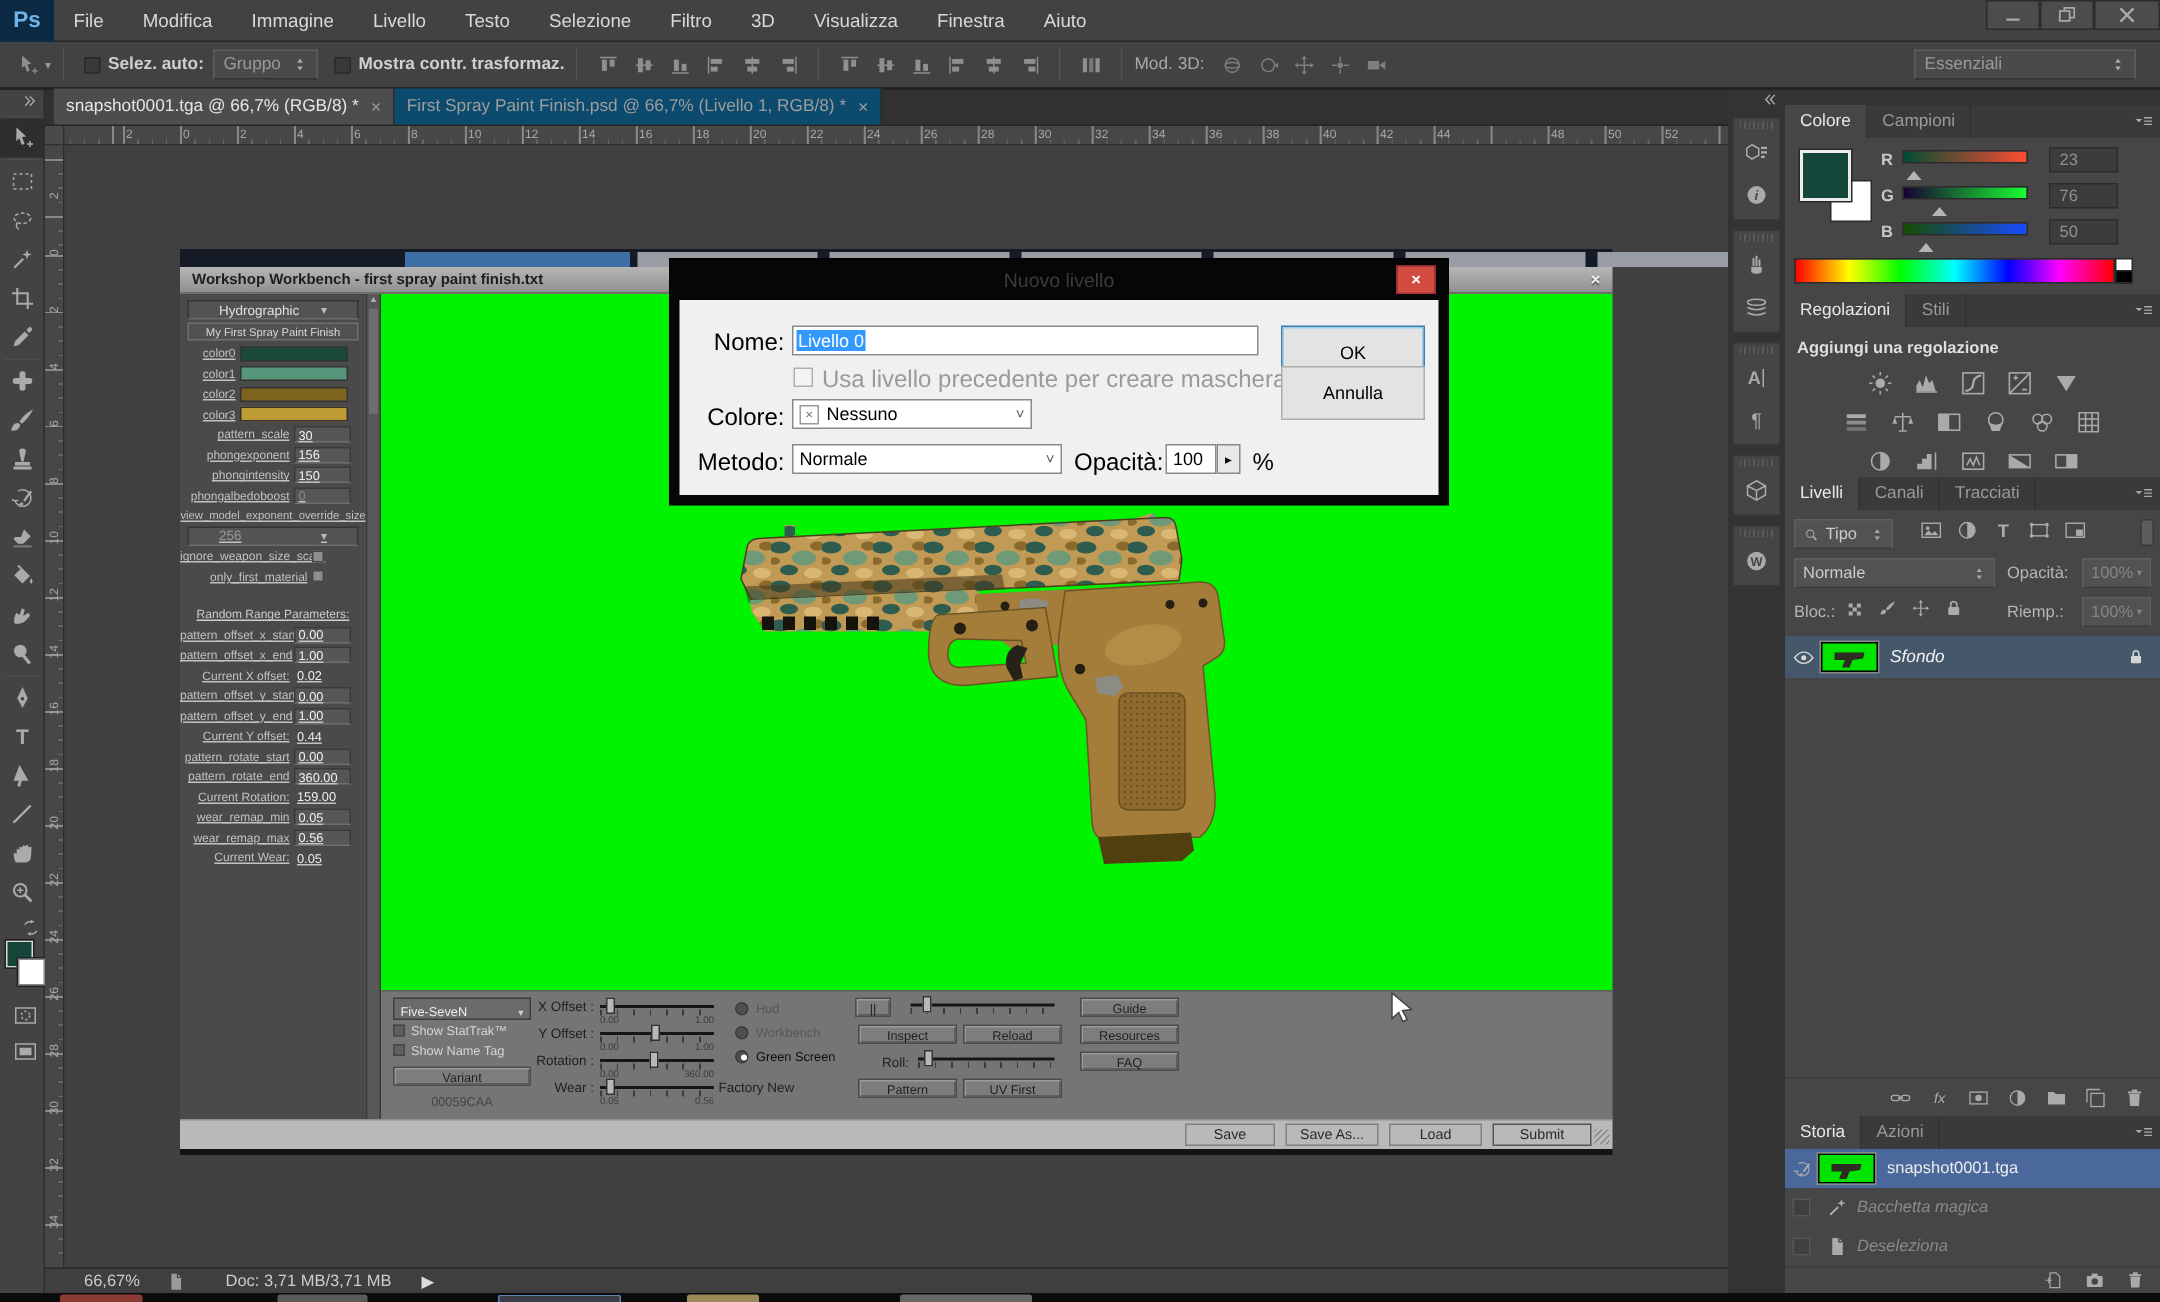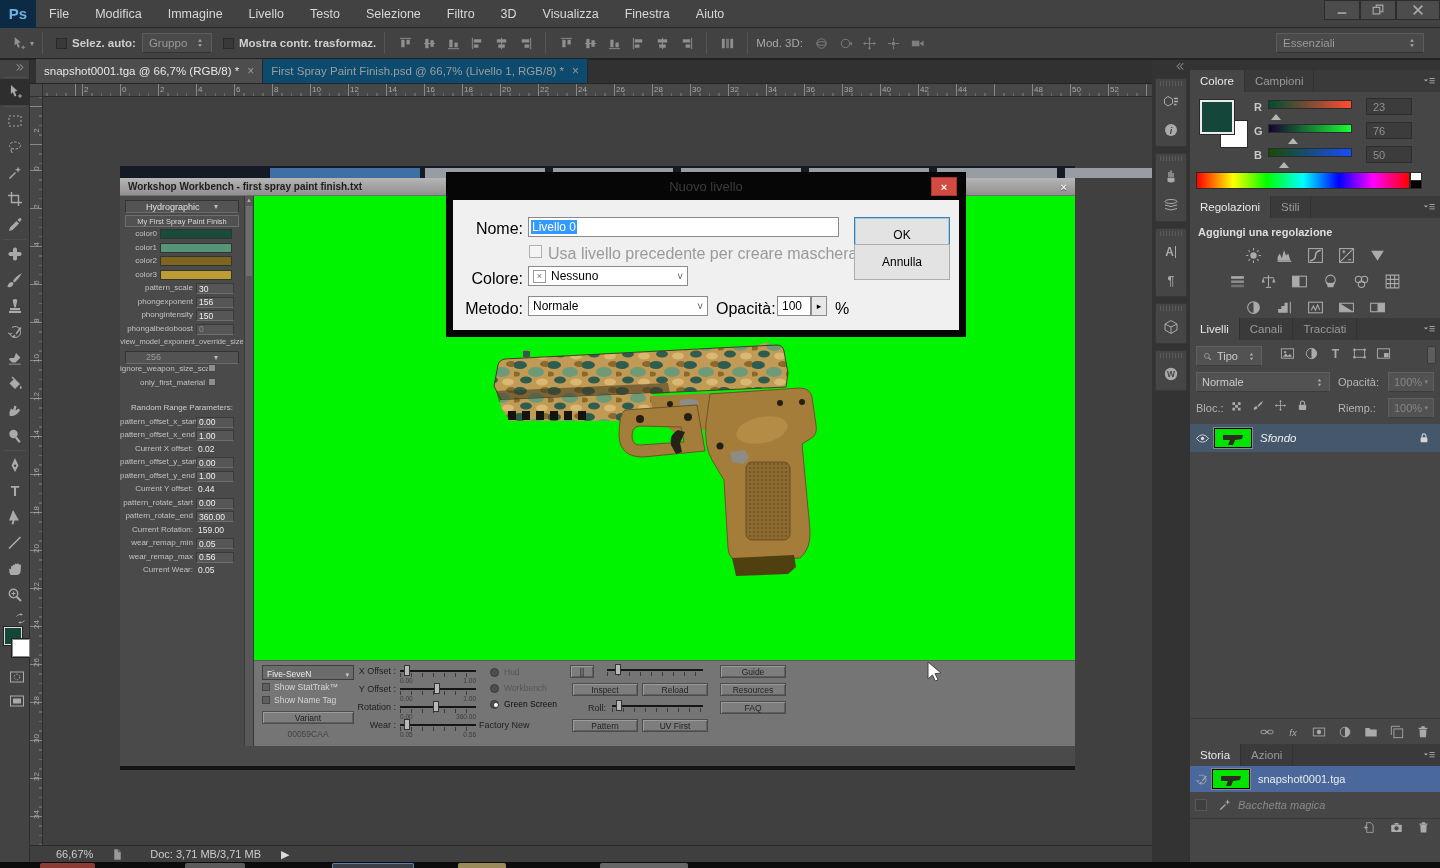--- a/index.html
+++ b/index.html
@@ -43,21 +43,21 @@
   #gametabs{left:0;top:0;width:955px;height:12px;background:#141b26;}
   .gametab{position:absolute;top:2px;height:10px;background:#989da4;}
   .gametab.blue{background:#3e70a6;}
   #wbtitle{left:0;top:12px;width:955px;height:18px;background:linear-gradient(#b6b6b6,#8f8f8f);display:flex;align-items:center;padding:0 8px;border-bottom:1px solid #6f6f6f;}
   #wbtitle .t{font-size:10px;font-weight:bold;color:#1e1e1e;}
   #wbtitle .x{margin-left:auto;color:#efefef;font-weight:bold;font-size:11px;text-shadow:0 1px 1px #555;}
   #wbpanel{left:0;top:30px;width:125px;height:550px;background:#4a4a4a;border-right:1px solid #3a3a3a;padding-top:4px;}
   .wb-dd{margin:0 5px 2px 5px;height:13px;background:#535353;border:1px solid #343434;border-bottom-color:#6b6b6b;color:#e0e0e0;font-size:9px;display:flex;align-items:center;padding:0 20px;}
   .wb-dd .car{margin-left:auto;color:#bbb;font-size:8px;}
   .wb-btn{margin:2px 5px;height:12px;border:1px solid #6e6e6e;background:#515151;color:#d8d8d8;font-size:7.5px;display:flex;align-items:center;justify-content:center;}
-  .wbrow{height:13.5px;display:flex;align-items:flex-start;font-size:8px;color:#c2c2c2;}
+  .wbrow{height:13.5px;display:flex;align-items:center;font-size:8px;color:#c2c2c2;text-decoration:underline;}
   .wbrow .lab{width:76px;text-align:right;padding-right:3px;white-space:nowrap;overflow:visible;}
   .wbrow .inp{width:38px;height:11px;background:#565656;border:1px solid #3a3a3a;border-bottom-color:#6e6e6e;color:#f2f2f2;font-size:8.5px;padding:0 2px;display:flex;align-items:center;}
   .wbrow .inp.dis{color:#8a8a8a;}
   .wbrow .val{color:#ededed;font-size:8.5px;padding-left:2px;}
   .wbrow.hdr{justify-content:center;color:#cdcdcd;}
   .wbrow .cb{width:8px;height:8px;background:#8e8e8e;border:1px solid #444;}
   #wbscroll{left:125px;top:30px;width:9px;height:550px;background:#585858;border-right:1px solid #3a3a3a;}
   #greenscr{left:134px;top:30px;width:821px;height:464px;background:#00f400;}
   #wbctrl{left:134px;top:494px;width:821px;height:86px;background:#757575;border-top:1px solid #5c5c5c;font-size:9px;color:#262626;}
   .ct-dd{position:absolute;height:15px;background:#6b6b6b;border:1px solid #3f3f3f;color:#ededed;font-size:8.5px;display:flex;align-items:flex-end;padding:0 4px;}
@@ -851,20 +851,29 @@
           <div class="handle" style="left:4%;"></div>
         </div>
         <div class="ct-btn" style="left:318px;top:58px;width:66px;">Pattern</div>
         <div class="ct-btn" style="left:388px;top:58px;width:66px;">UV First</div>
         <div id="wb-helpbtns">
             <div class="ct-btn" style="left: 466px; top: 4px; width: 66px;">Guide</div>
             <div class="ct-btn" style="left: 466px; top: 22px; width: 66px;">Resources</div>
             <div class="ct-btn" style="left: 466px; top: 40px; width: 66px;">FAQ</div>
           </div>
       </div>
+      <div class="abs" id="wbsave">
+        <div id="wb-savebtns">
+            <div class="sv-btn" style="left: 670px; width: 60px;">Save</div>
+            <div class="sv-btn" style="left: 737px; width: 62px;">Save As...</div>
+            <div class="sv-btn" style="left: 806px; width: 62px;">Load</div>
+            <div class="sv-btn" style="left: 875px; width: 66px; border-color: rgb(85, 85, 85);">Submit</div>
+          </div>
+        <div style="position:absolute;right:2px;top:6px;width:10px;height:10px;background:repeating-linear-gradient(135deg,#8a8a8a 0 1px,transparent 1px 3px);"></div>
+      </div>
       <div class="abs" id="wbdark"></div>
     </div>
   </div>
 
   <div class="abs" id="dialog">
     <div id="dlg-title">Nuovo livello</div>
     <div id="dlg-close">×</div>
     <div id="dlg-body">
       <span class="dlg-label" style="left:18px;top:20px;width:52px;">Nome:</span>
       <div id="dlg-name">
@@ -1426,20 +1435,32 @@
               <div style="width: 12px; height: 12px; border: 1px solid rgb(87, 87, 87); background: rgb(63, 63, 63); margin: 0px 5px;"></div>
               <span class="smallicon" style="width: 26px; color: rgb(120, 120, 120);">
                 <span class="smallicon">
                   <svg viewBox="0 0 16 16" width="14" height="14">
                     <path d="M2.5 13.5L8.5 7.5" stroke="currentColor" stroke-width="1.5"></path>
                     <path fill="currentColor" d="M11 1.5l.8 2.4 2.4.8-2.4.8-.8 2.4-.8-2.4-2.4-.8 2.4-.8z"></path>
                   </svg>
                 </span>
               </span>
               <span>Bacchetta magica</span>
+            </div>
+            <div class="hist-item dis">
+              <div style="width: 12px; height: 12px; border: 1px solid rgb(87, 87, 87); background: rgb(63, 63, 63); margin: 0px 5px;"></div>
+              <span class="smallicon" style="width: 26px; color: rgb(120, 120, 120);">
+                <span class="smallicon">
+                  <svg viewBox="0 0 16 16" width="14" height="14">
+                    <path fill="currentColor" d="M4 1.5h5l3 3v10H4z"></path>
+                    <path d="M9 1.5v3h3" fill="none" stroke="#3f3f3f"></path>
+                  </svg>
+                </span>
+              </span>
+              <span>Deseleziona</span>
             </div>
           </div>
         <div id="history-bottom-icons" class="row" style="height:18px;border-top:1px solid #3a3a3a;justify-content:flex-end;gap:14px;padding-right:10px;">
             <span class="smallicon" style="color: rgb(154, 154, 154);">
               <span class="smallicon">
                 <svg viewBox="0 0 16 16" width="13" height="13">
                   <path fill="none" stroke="currentColor" d="M4.5 2h5l3 3v9h-8z"></path>
                   <path d="M1 8h5M3.5 5.5v5" stroke="currentColor"></path>
                 </svg>
               </span>

